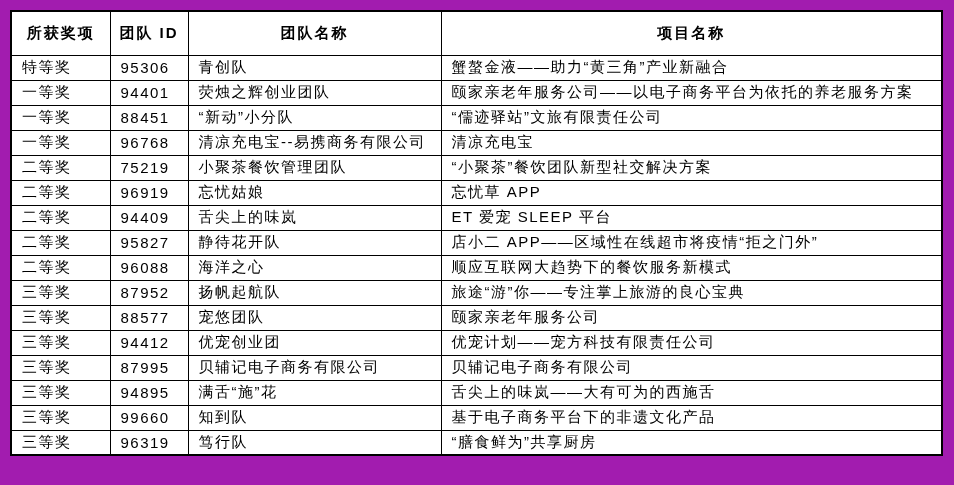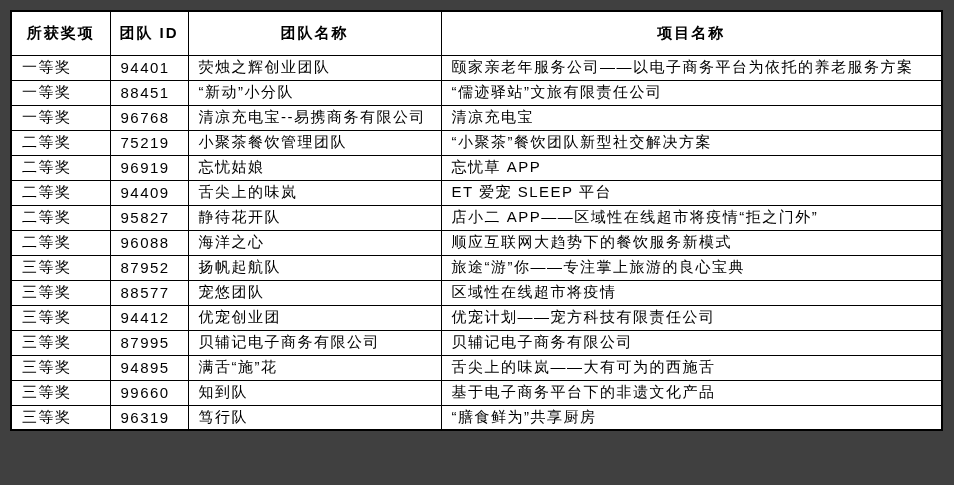--- a/index.html
+++ b/index.html
@@ -8,21 +8,21 @@
     background: #ffffff;
   }
   body {
     font-family: "Liberation Sans", "DejaVu Sans", sans-serif;
     color: #000000;
   }
   .page {
     position: relative;
     width: 954px;
     height: 485px;
-    background: #404040;
+    background: #a21caf;
     overflow: hidden;
   }
   table.awards {
     position: absolute;
     left: 10px;
     top: 10px;
     width: 931px;
     border-collapse: collapse;
     table-layout: fixed;
     background: #ffffff;
@@ -74,20 +74,26 @@
     <thead>
       <tr>
         <th>所获奖项</th>
         <th>团队 ID</th>
         <th>团队名称</th>
         <th>项目名称</th>
       </tr>
     </thead>
     <tbody>
         <tr>
+          <td>特等奖</td>
+          <td>95306</td>
+          <td>青创队</td>
+          <td>蟹螯金液——助力“黄三角”产业新融合</td>
+        </tr>
+        <tr>
           <td>一等奖</td>
           <td>94401</td>
           <td>荧烛之辉创业团队</td>
           <td>颐家亲老年服务公司——以电子商务平台为依托的养老服务方案</td>
         </tr>
         <tr>
           <td>一等奖</td>
           <td>88451</td>
           <td>“新动”小分队</td>
           <td>“儒迹驿站”文旅有限责任公司</td>
@@ -131,21 +137,21 @@
         <tr>
           <td>三等奖</td>
           <td>87952</td>
           <td>扬帆起航队</td>
           <td>旅途“游”你——专注掌上旅游的良心宝典</td>
         </tr>
         <tr>
           <td>三等奖</td>
           <td>88577</td>
           <td>宠悠团队</td>
-          <td>区域性在线超市将疫情</td>
+          <td>颐家亲老年服务公司</td>
         </tr>
         <tr>
           <td>三等奖</td>
           <td>94412</td>
           <td>优宠创业团</td>
           <td>优宠计划——宠方科技有限责任公司</td>
         </tr>
         <tr>
           <td>三等奖</td>
           <td>87995</td>

